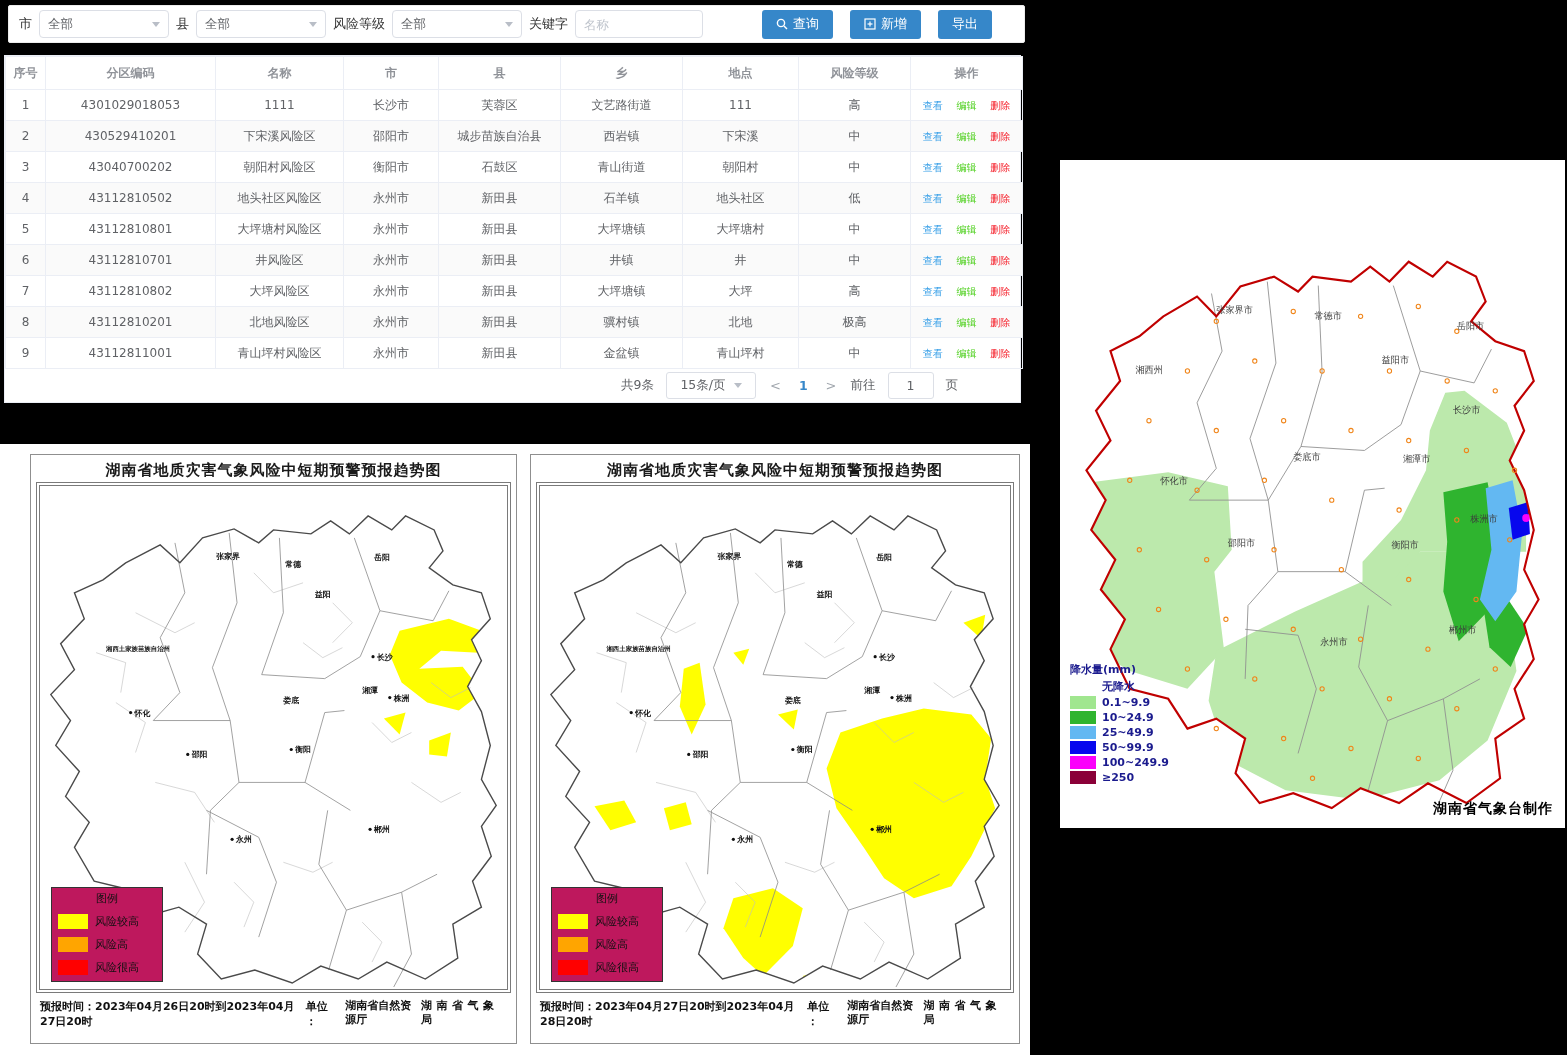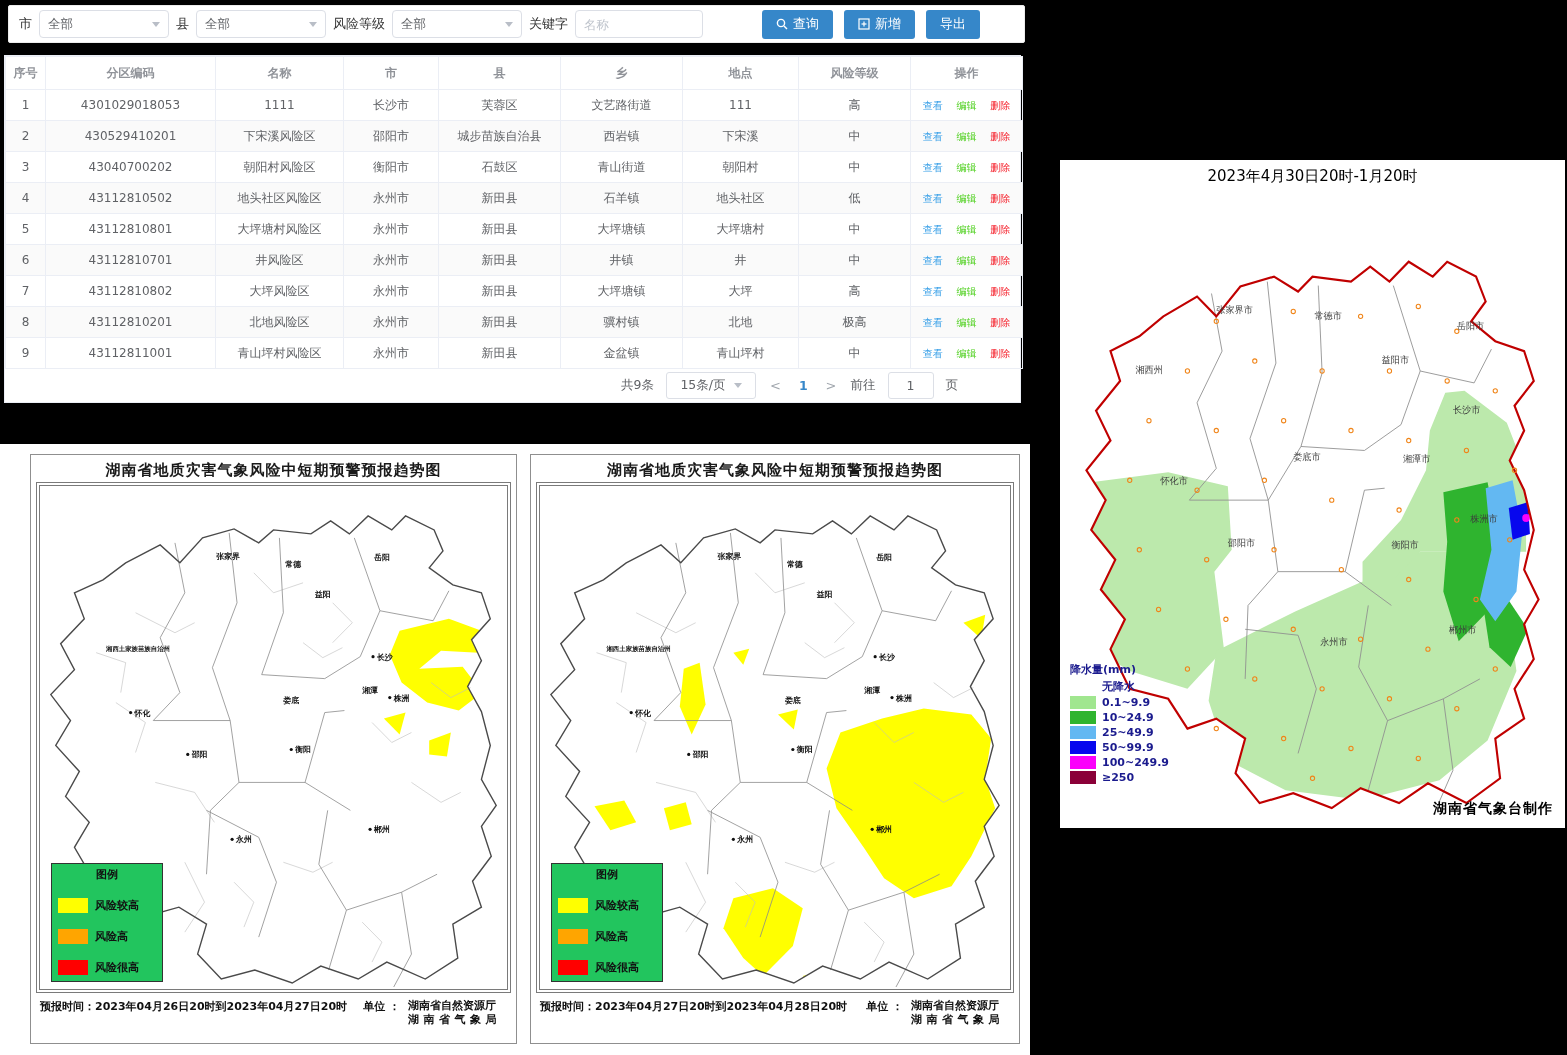--- a/index.html
+++ b/index.html
@@ -23,21 +23,21 @@
   .finput{
     height:26px;border:1px solid #dcdfe6;border-radius:4px;padding:0 8px;width:110px;
     font-size:12.5px;color:#606266;outline:none;font-family:inherit;
   }
   .finput::placeholder{color:#bfc4cc}
   .btn{
     height:29px;background:#3687c9;color:#fff;font-size:13px;border:none;border-radius:3px;
     padding:0 14px;display:inline-flex;align-items:center;gap:5px;cursor:pointer;font-family:inherit;
   }
   .btn svg{display:block}
-  .btn-group{display:flex;gap:11px;margin-left:52px}
+  .btn-group{display:flex;gap:17px;margin-left:52px}
   
   .table-card{position:absolute;left:4px;top:55px;width:1017px;background:#fff;border:1px solid #ebeef5;box-sizing:border-box}
   table{width:100%;border-collapse:collapse;table-layout:fixed;font-size:12px;color:#606266}
   th,td{border:1px solid #ebeef5;text-align:center;overflow:hidden;white-space:nowrap;text-overflow:ellipsis;padding:0 2px}
   th{height:32px;font-weight:bold;color:#909399;background:#fff}
   td{height:30px}
   tbody tr:nth-of-type(even){background:#fafafa}
   .lnk{cursor:pointer;margin:0 5px;font-size:10px}
   .lnk-view{color:#3da2e8}.lnk-edit{color:#4fd01f}.lnk-del{color:#f5222d}
   .pager{
@@ -54,28 +54,28 @@
   #map-card-1{left:30px;width:487px;height:590px}
   #map-card-2{left:530px;width:490px;height:590px}
   .map-title{text-align:center;font-size:15px;font-weight:bold;color:#1a1a1a;height:23px;line-height:23px;letter-spacing:1px}
   .map-frame{
     position:relative;height:511px;border:1px solid #7a7a7a;outline:1px solid #7a7a7a;outline-offset:-4px;
     box-sizing:border-box;overflow:hidden;background:#fff;
   }
   .map-frame svg{display:block;width:100%;height:100%}
   .map-caption{display:flex;justify-content:space-between;align-items:flex-start;font-size:11px;font-weight:bold;color:#111;padding:6px 4px 0}
   .unit{display:flex;gap:8px;padding-right:6px}
-  .unit-lines{display:flex;flex-direction:column;line-height:1.3}
+  .unit-lines{display:flex;flex-direction:row;line-height:1.3}
   .unit-line2{letter-spacing:4.5px}
   .map-legend{
-    position:absolute;left:14px;bottom:10px;width:98px;background:#22c55e;border:1px solid #333;
-    padding:3px 6px 6px;font-size:11px;color:#111;font-weight:bold;
+    position:absolute;left:14px;bottom:10px;width:98px;background:#be185d;border:1px solid #333;
+    padding:3px 6px 6px;font-size:11px;color:#111;font-weight:normal;
   }
   .lg-title{text-align:center;margin-bottom:2px}
-  .lg-row{display:flex;align-items:center;gap:7px;margin-top:16px}
+  .lg-row{display:flex;align-items:center;gap:7px;margin-top:8px}
   .lg-swatch{width:30px;height:15px;flex:none}
   
   .rain-panel{position:absolute;left:1060px;top:160px;width:505px;height:668px;background:#fff}
   .rain-title{text-align:center;font-size:16px;font-weight:bold;margin-top:13px;color:#000;letter-spacing:1px}
   .rain-sub{text-align:center;font-size:15px;margin-top:7px;color:#000}
   .rain-svg{position:absolute;left:12px;top:62px}
   .rain-legend{position:absolute;left:10px;bottom:44px;font-size:11px;color:#1b1b8e;font-weight:bold;background:transparent}
   .rl-title{margin-bottom:1px}
   .rl-row{display:flex;align-items:center;gap:6px;margin-top:2px}
   .rl-swatch{width:26px;height:13px;flex:none}
@@ -469,21 +469,20 @@
         <span class="unit-lines">
           <span>湖南省自然资源厅</span>
           <span class="unit-line2">湖南省气象局</span>
         </span>
       </span>
     </div>
   </div>
 </div>
 
 <div class="rain-panel">
-  <div class="rain-sub">2023年4月30日20时-1月20时</div>
 
   <svg class="rain-svg" width="481" height="596" viewBox="0 0 500 600" preserveAspectRatio="none">
     <defs>
         <clipPath id="hnR">
           <path d="M95,95 L130,75 L150,95 L175,65 L210,55 L235,70 L250,55 L290,60 L310,45 L330,60 L350,40 L375,55 L390,40 L420,55 L430,80 L415,100 L440,120 L470,130 L480,160 L460,185 L470,210 L455,240 L470,270 L480,310 L470,350 L485,380 L470,405 L480,440 L460,470 L470,500 L440,520 L445,560 L410,585 L370,565 L340,585 L300,570 L270,590 L230,575 L195,585 L170,555 L180,520 L150,500 L120,510 L100,480 L60,470 L40,430 L55,400 L30,370 L45,340 L20,310 L35,280 L15,250 L40,220 L25,190 L50,160 L40,130 L70,115 Z"></path>
         </clipPath>
       </defs>
 
     <g clip-path="url(#hnR)">
       <polygon fill="#BCE9AC" points="20,262 100,252 162,266 166,330 148,352 158,430 120,470 60,452 26,432 14,350"></polygon>

